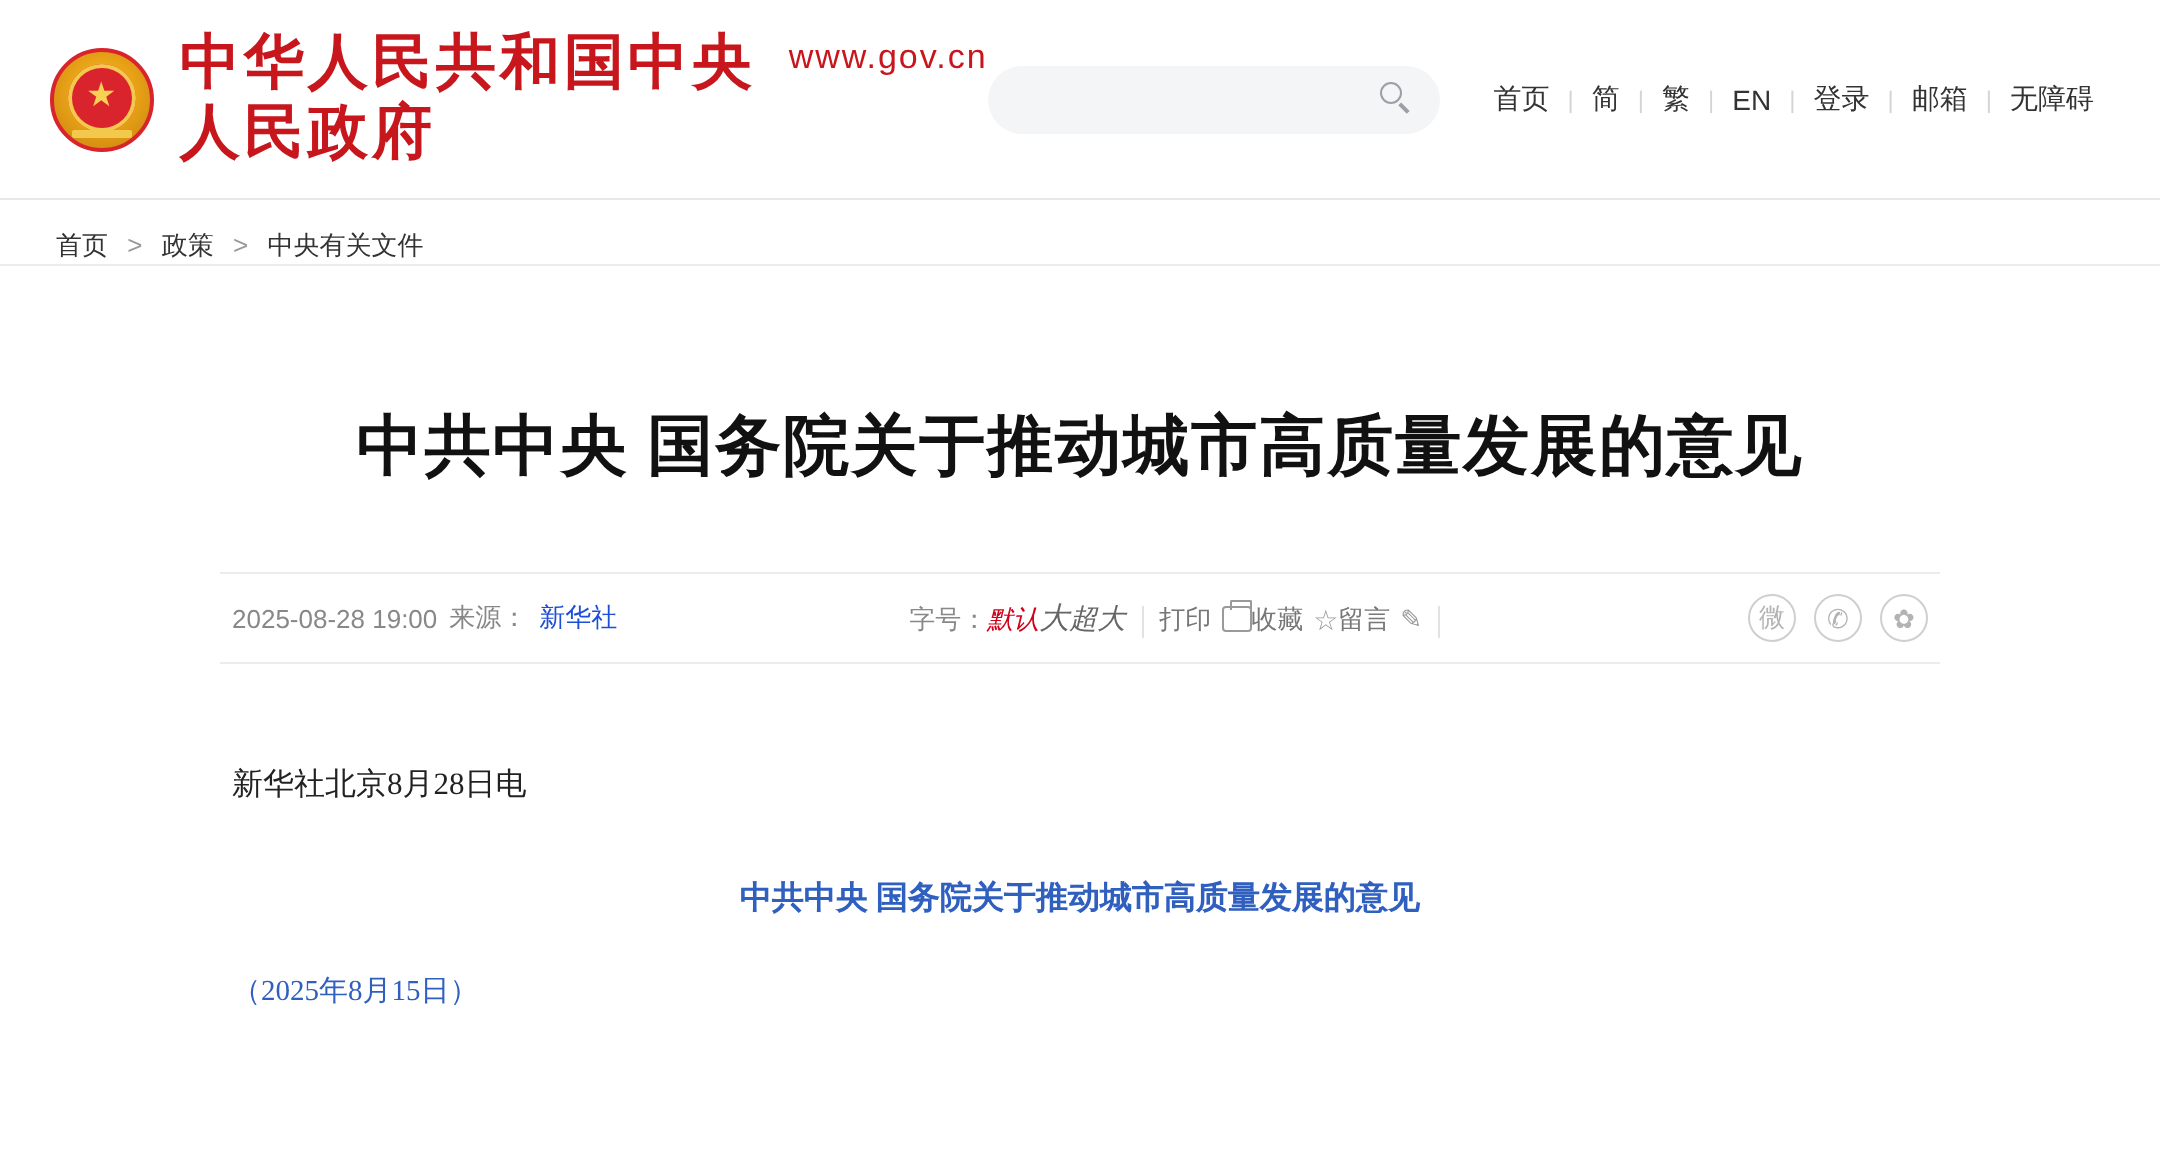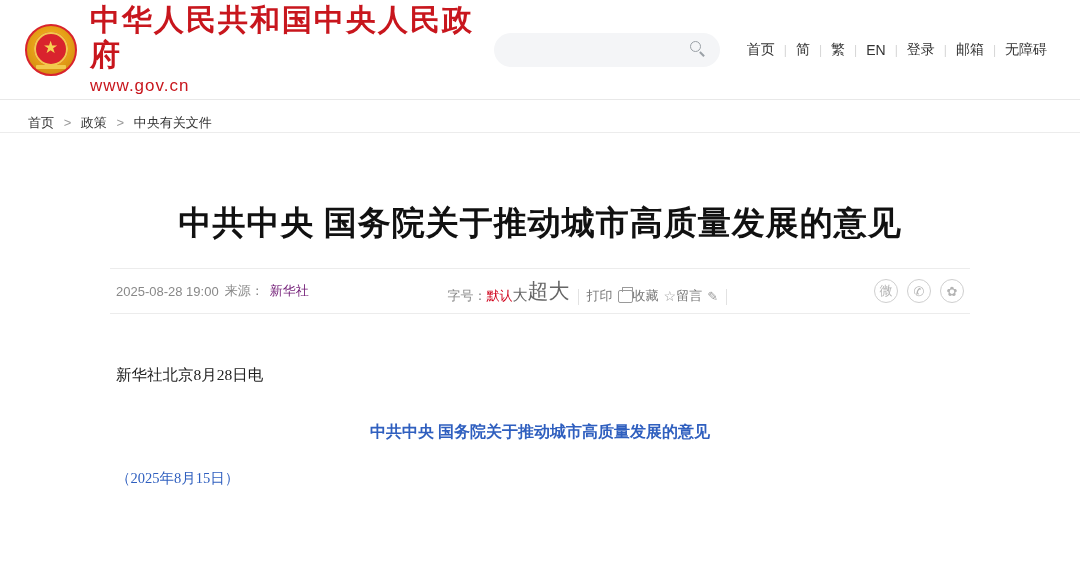--- a/index.html
+++ b/index.html
@@ -52,21 +52,21 @@
     font-size: 17px;
     line-height: 17px;
   }
   .emblem .bar {
     position: absolute;
     left: 14px; bottom: 10px;
     width: 30px; height: 4px;
     background: #f2c94c;
     border-radius: 1px;
   }
-  .gov-title-wrap { display: flex; flex-direction: column; justify-content: center; }
+  .gov-title-wrap { display: flex; flex-direction: row; justify-content: center; }
   .gov-title {
     font-family: "Liberation Serif", "DejaVu Serif", serif;
     font-weight: bold;
     font-size: 30px;
     letter-spacing: 2px;
     color: #c8161d;
     line-height: 1.15;
   }
   .gov-url {
     font-size: 17px;
@@ -148,42 +148,42 @@
   }
   .doc-title {
     font-family: "Liberation Serif", "DejaVu Serif", serif;
     font-size: 33px;
     font-weight: bold;
     color: #111;
     text-align: center;
     letter-spacing: 1px;
   }
   .meta-bar {
-    margin-top: 22px;
+    margin-top: 40px;
     height: 46px;
     border-top: 1px solid #ececec;
     border-bottom: 1px solid #ececec;
     display: flex;
     align-items: center;
     font-size: 13px;
     color: #888;
     padding: 0 6px;
   }
   .meta-left { display: flex; align-items: center; gap: 6px; }
-  .meta-left .src-name { color: #701a75; }
+  .meta-left .src-name { color: #1d4ed8; }
   .meta-center {
     margin-left: auto;
     display: flex;
     align-items: flex-end;
   }
   .fontsize-label { color: #888; }
-  .fs-opt { color: #666; cursor: pointer; }
+  .fs-opt { color: #666; cursor: pointer; font-style: italic; }
   .fs-opt.active { color: #d0021b; }
   .fs-big { font-size: 15px; }
-  .fs-huge { font-size: 21px; }
+  .fs-huge { font-size: 14px; }
   .vbar { width: 1px; height: 16px; background: #e2e2e2; margin: 0 8px; }
   .meta-action { display: flex; align-items: center; gap: 5px; color: #777; cursor: pointer; }
   .pin-icon { width: 15px; height: 13px; border: 1.4px solid #9a9a9a; border-radius: 2px; position: relative; }
   .pin-icon:after { content: ""; position: absolute; left: 3px; top: -4px; width: 9px; height: 4px; border: 1.4px solid #9a9a9a; border-bottom: 0; border-radius: 1px 1px 0 0; }
   .star-icon { color: #9a9a9a; font-size: 14px; line-height: 1; }
   .pen-icon { color: #9a9a9a; font-size: 13px; line-height: 1; }
   .meta-right { margin-left: auto; display: flex; align-items: center; gap: 9px; }
   .share-btn {
     width: 24px; height: 24px;
     border-radius: 50%;

